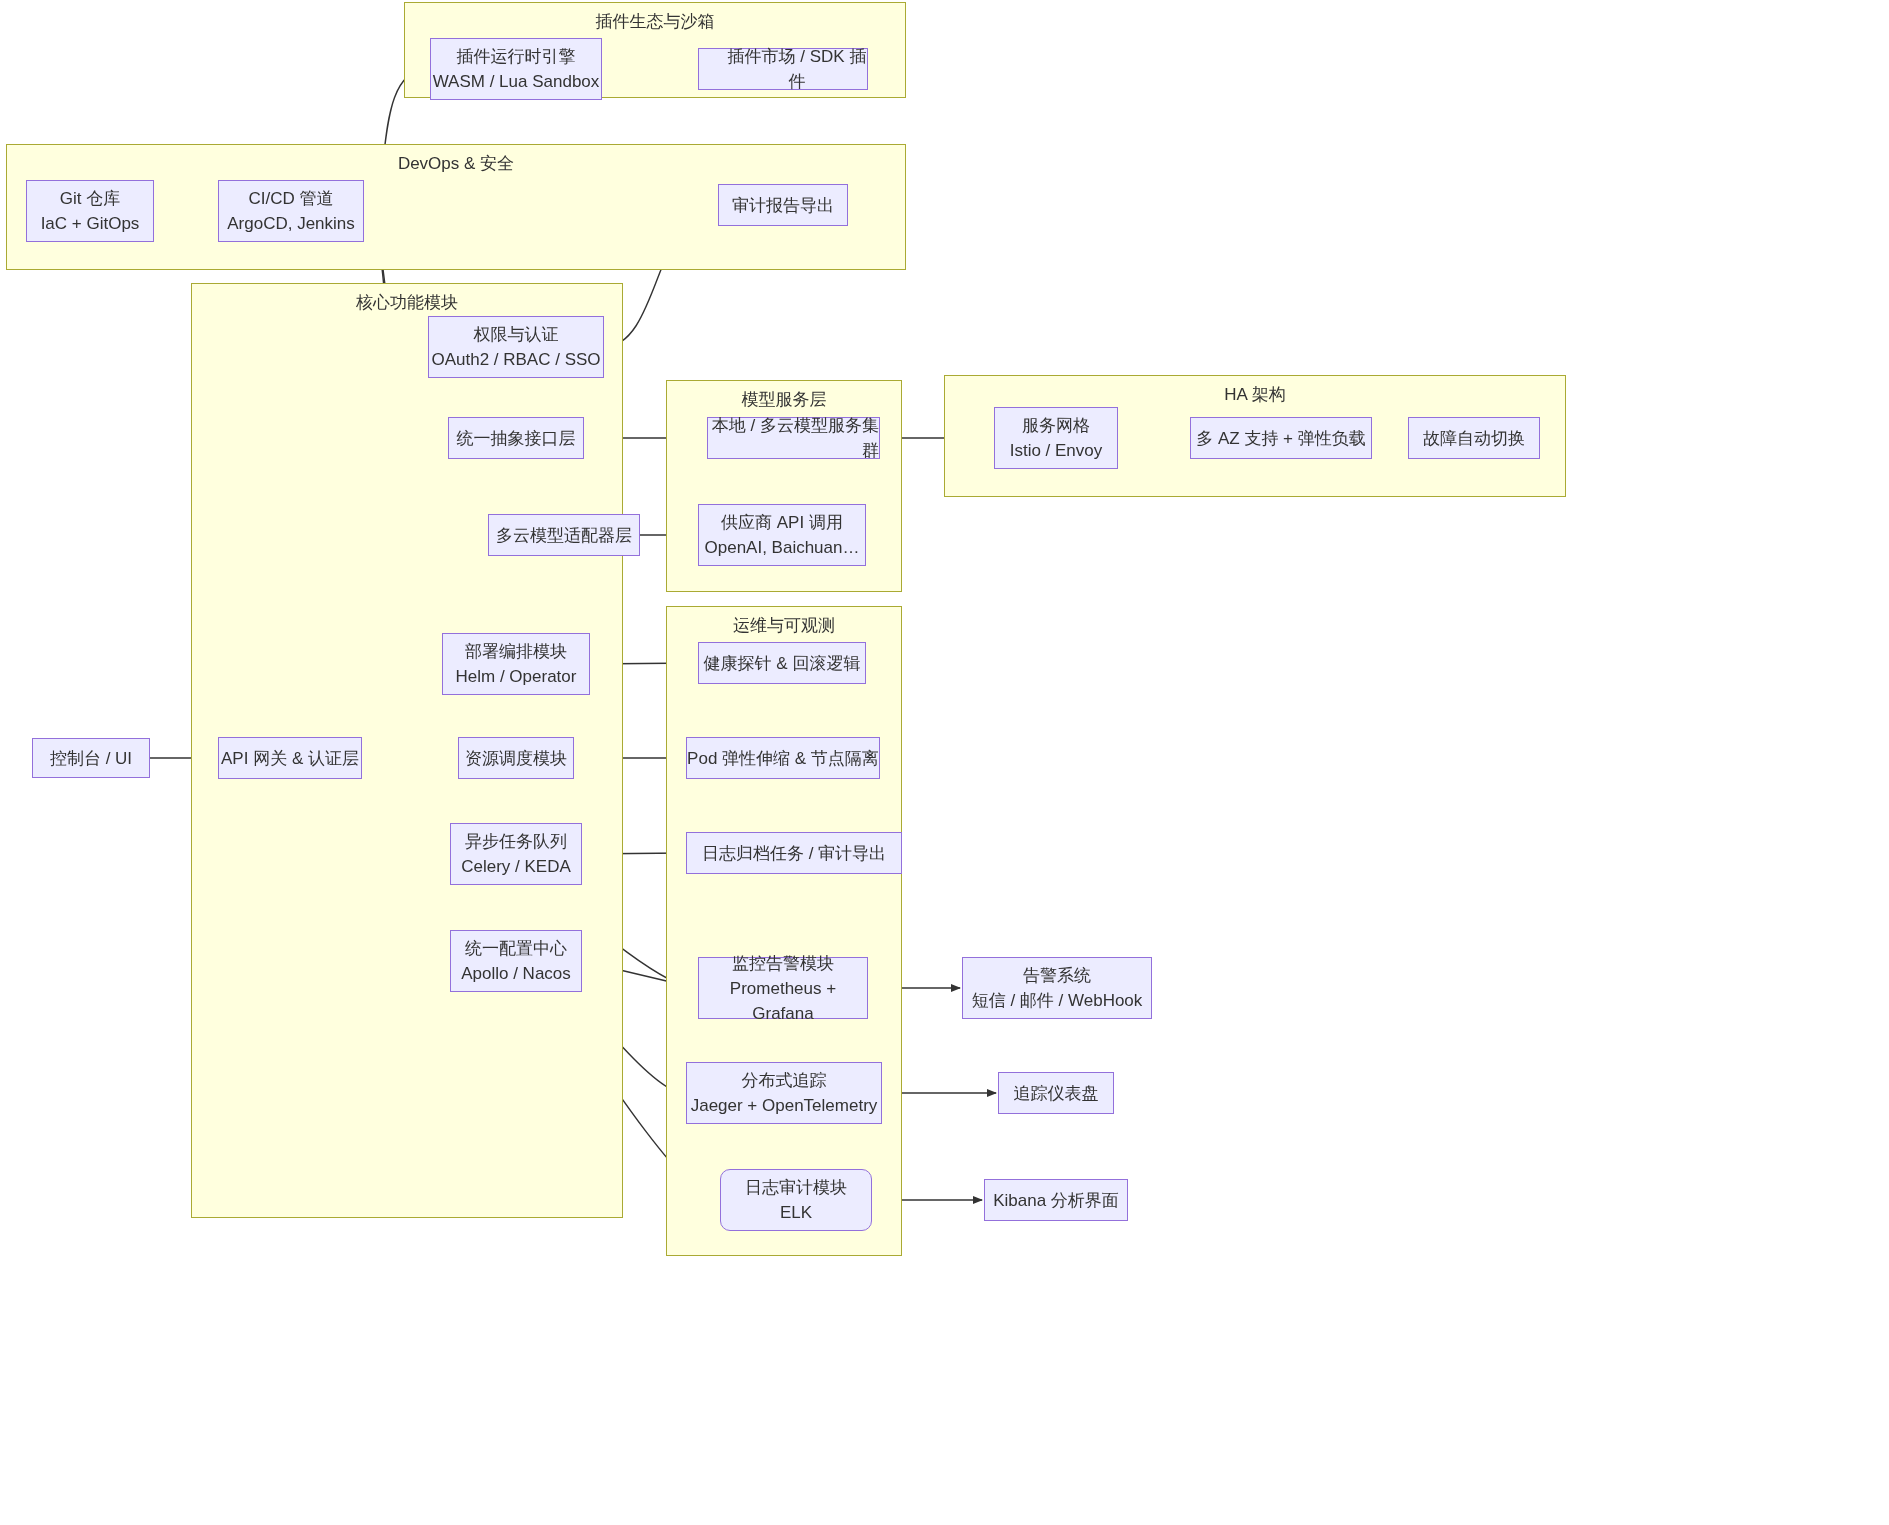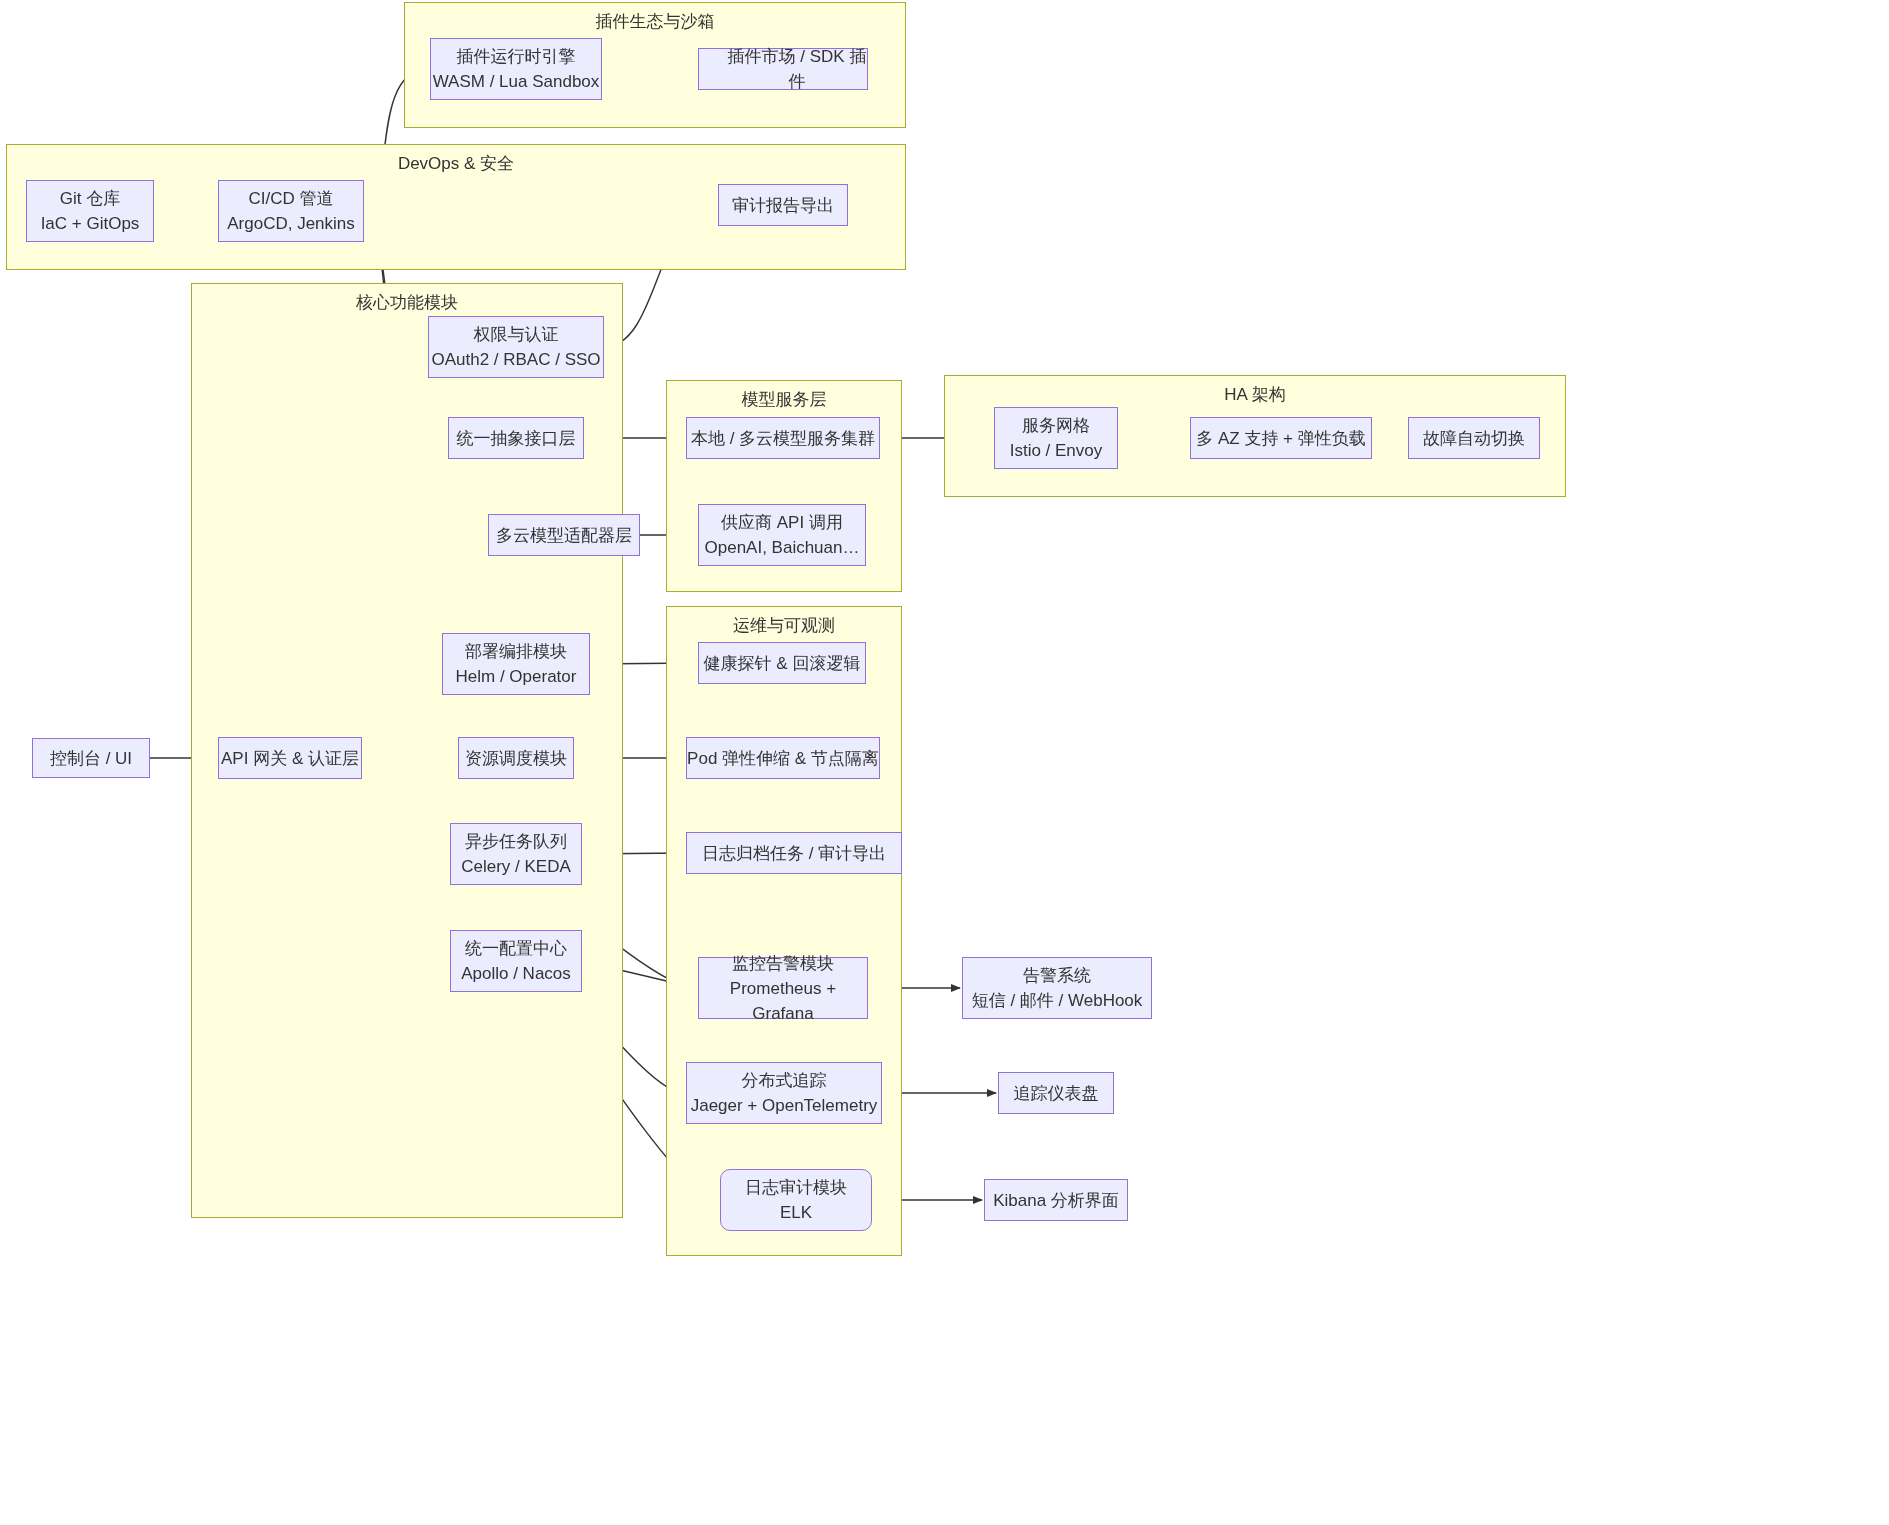--- a/index.html
+++ b/index.html
@@ -54,21 +54,21 @@
         <path d="M582,854 L684,853"></path>
         <path d="M500,885 L508,928"></path>
         <path d="M582,961 L696,988"></path>
         <path d="M868,988 L960,988"></path>
         <path d="M882,1093 L996,1093"></path>
         <path d="M848,1200 L982,1200"></path>
       </g>
   </svg>
 
   <div id="cluster-layer">
-      <div class="cluster" style="left: 404px; top: 2px; width: 502px; height: 126px;">
+      <div class="cluster" style="left: 404px; top: 2px; width: 502px; height: 96px;">
         <div class="cluster-title">插件生态与沙箱</div>
       </div>
       <div class="cluster" style="left: 6px; top: 144px; width: 900px; height: 126px;">
         <div class="cluster-title">DevOps &amp; 安全</div>
       </div>
       <div class="cluster" style="left: 191px; top: 283px; width: 432px; height: 935px;">
         <div class="cluster-title">核心功能模块</div>
       </div>
       <div class="cluster" style="left: 666px; top: 380px; width: 236px; height: 212px;">
         <div class="cluster-title">模型服务层</div>
@@ -123,21 +123,21 @@
         <div>资源调度模块</div>
       </div>
       <div class="node" style="left: 450px; top: 823px; width: 132px; height: 62px;">
         <div>异步任务队列</div>
         <div class="l2">Celery / KEDA</div>
       </div>
       <div class="node" style="left: 450px; top: 930px; width: 132px; height: 62px;">
         <div>统一配置中心</div>
         <div class="l2">Apollo / Nacos</div>
       </div>
-      <div class="node" style="left: 686px; top: 417px; width: 194px; height: 42px;">
+      <div class="node" style="left: 707px; top: 417px; width: 173px; height: 42px; text-align: right;">
         <div>本地 / 多云模型服务集群</div>
       </div>
       <div class="node" style="left: 698px; top: 504px; width: 168px; height: 62px;">
         <div>供应商 API 调用</div>
         <div class="l2">OpenAI, Baichuan…</div>
       </div>
       <div class="node" style="left: 994px; top: 407px; width: 124px; height: 62px;">
         <div>服务网格</div>
         <div class="l2">Istio / Envoy</div>
       </div>

